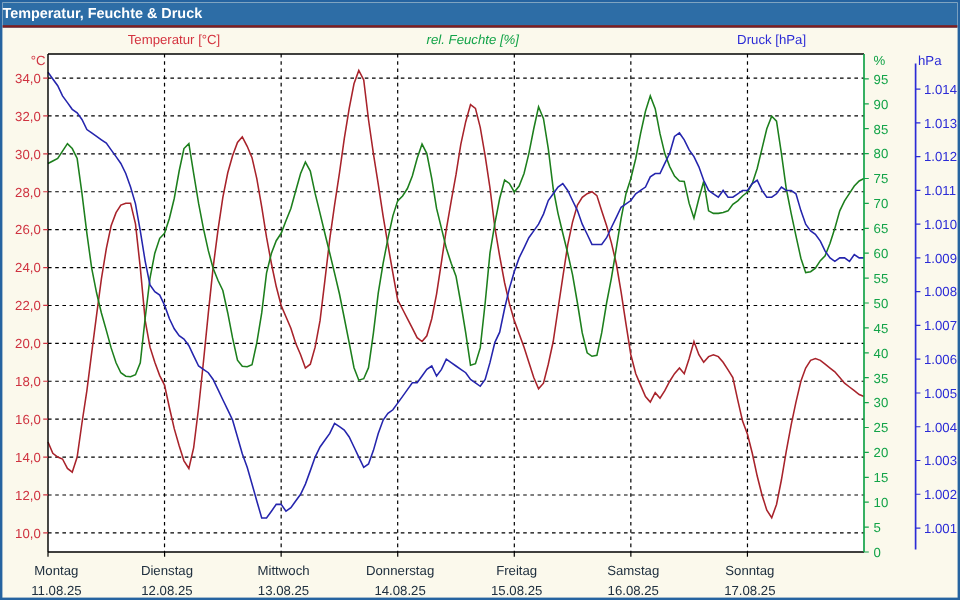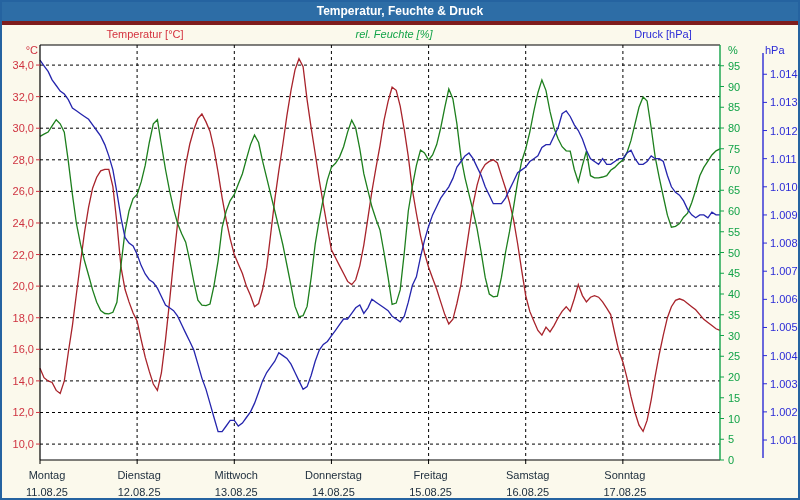--- a/index.html
+++ b/index.html
@@ -3,29 +3,29 @@
 <meta charset="utf-8">
 <style>
   html,body{margin:0;padding:0;background:#e8e8e8;}
   .window{
     position:relative;width:800px;height:500px;box-sizing:border-box;
     border:2px solid #2563a0;background:#fbf9ec;
     font-family:"Liberation Sans",sans-serif;overflow:hidden;
   }
   .titlebar{
     position:absolute;top:0;left:0;right:0;height:19px;
-    background:#2d6da6;border-bottom:4px solid #7f1d1d;
-    color:#ffffff;font-weight:bold;font-size:12px;line-height:19px;text-align:center;
+    background:#2d6da6;border-bottom:2px solid #7f1d1d;
+    color:#ffffff;font-weight:bold;font-size:12px;line-height:19px;
   }
   .legend-item{
     position:absolute;top:26px;font-size:11px;transform:translateX(-50%);white-space:nowrap;
   }
   #leg-temp{left:143px;color:#d4323e;}
   #leg-hum{left:392px;color:#12a348;font-style:italic;}
-  #leg-pres{left:661px;color:#2b2bd6;}
+  #leg-pres{left:641px;color:#2b2bd6;}
   svg.chart{position:absolute;top:0;left:0;}
   .grid{stroke:#000000;stroke-width:1;stroke-dasharray:3,3;}
   .ax{stroke:#000000;stroke-width:1.2;}
   .tk{font-family:"Liberation Sans",sans-serif;font-size:11px;}
   .red{fill:#cf3340;}
   .grn{fill:#12a348;}
   .blu{fill:#2b2bd6;}
   .day{font-family:"Liberation Sans",sans-serif;font-size:11px;fill:#20303f;}
 </style>
 </head>

